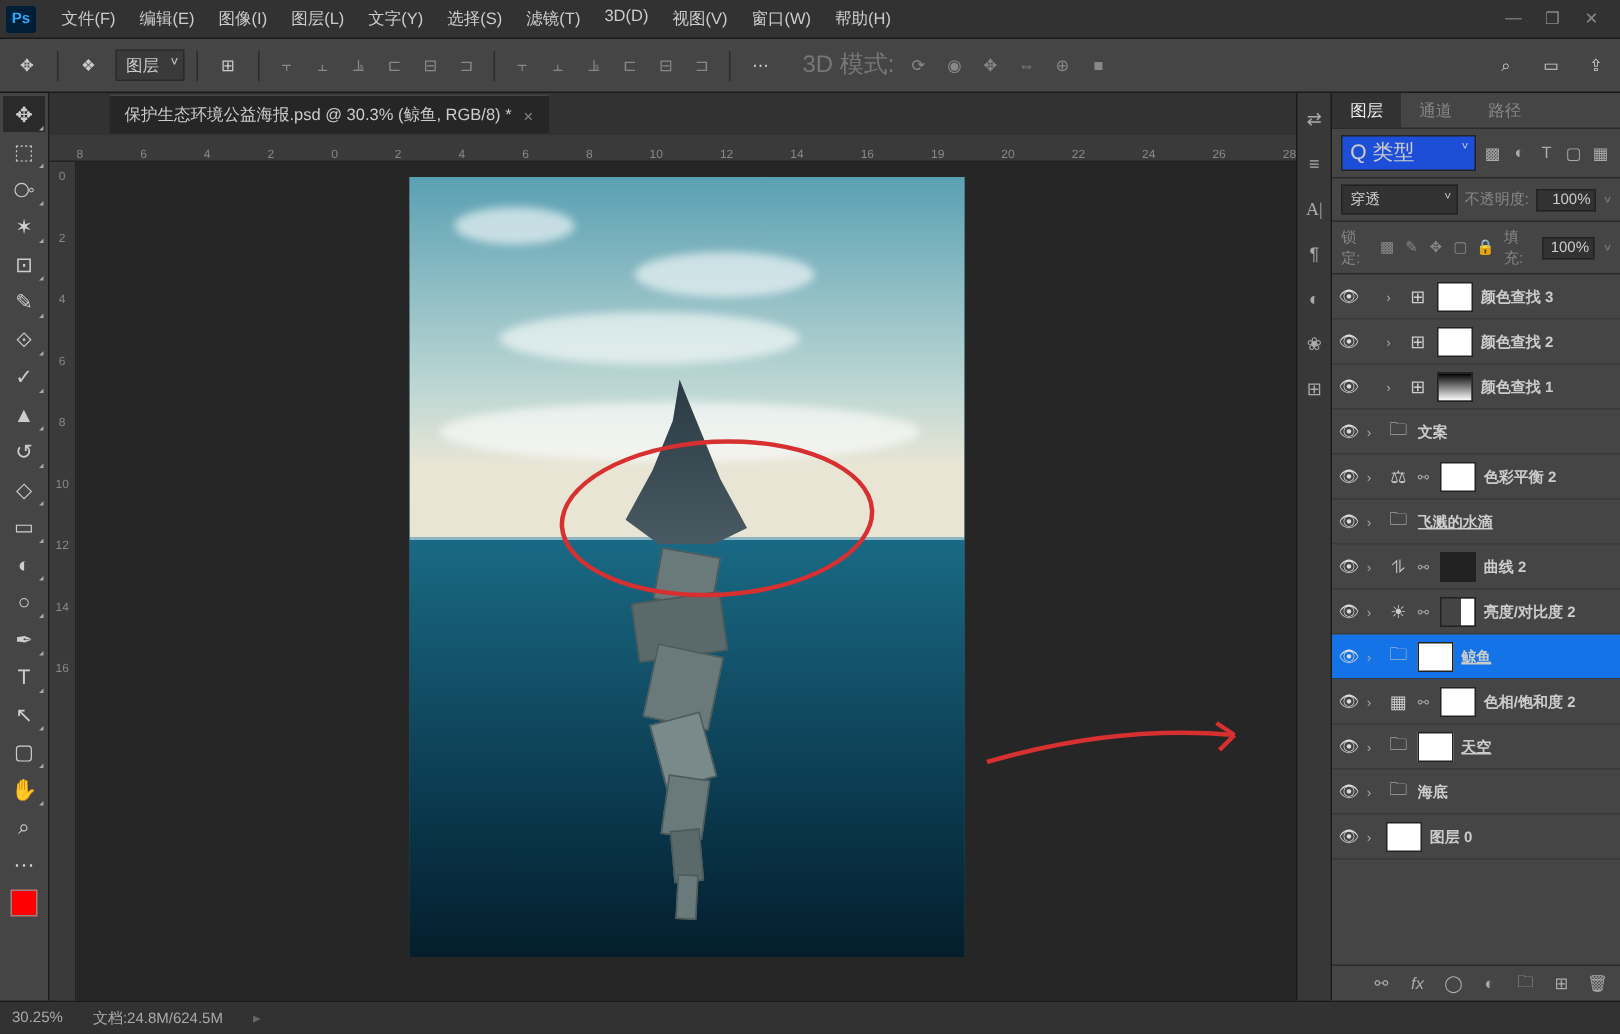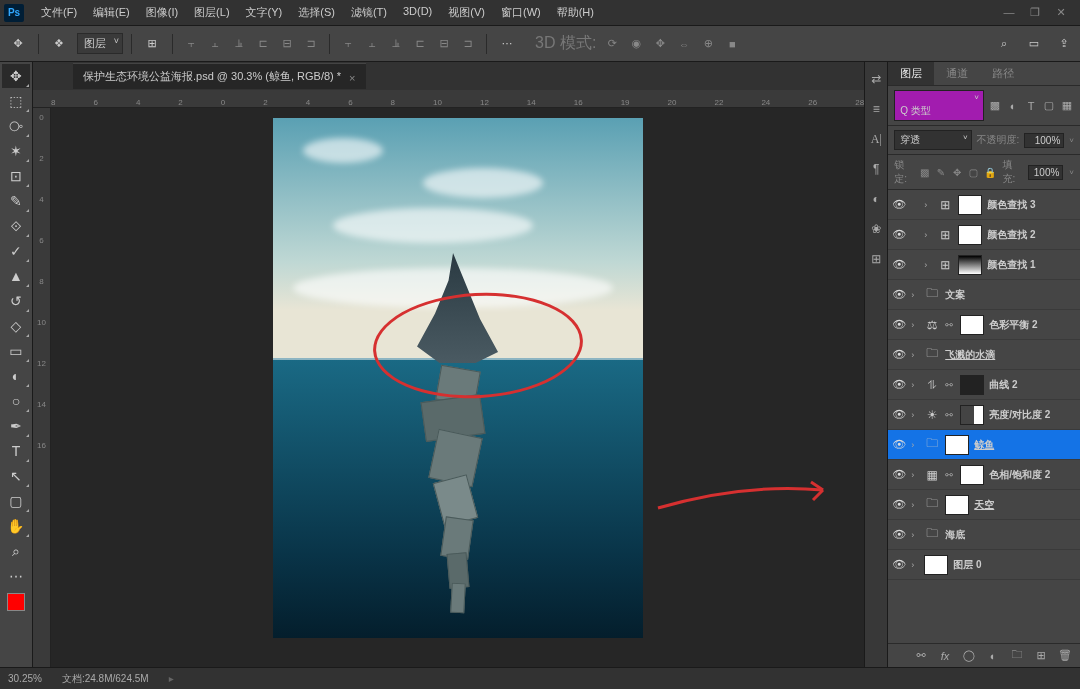--- a/index.html
+++ b/index.html
@@ -43,21 +43,21 @@
 .circ { position: absolute; top: 175px; left: 100px; width: 210px; height: 105px; border: 3px solid #d63030; border-radius: 50%; transform: rotate(-3deg); pointer-events: none; }
 .arrow { position: absolute; top: 380px; right: -120px; width: 120px; height: 30px; pointer-events: none; }
 .arrow svg { width: 100%; height: 100%; }
 .panelcol { width: 28px; background: #383838; border-left: 1px solid #1a1a1a; display: flex; flex-direction: column; align-items: center; gap: 12px; padding-top: 8px; color: #aaa; font-size: 12px; }
 .panelcol div { width: 18px; height: 18px; display: flex; align-items: center; justify-content: center; }
 .rightpanel { width: 235px; background: #454545; border-left: 1px solid #1a1a1a; display: flex; flex-direction: column; }
 .ptabs { height: 24px; display: flex; border-bottom: 1px solid #2a2a2a; }
 .ptabs div { padding: 4px 12px; font-size: 11px; color: #888; cursor: pointer; }
 .ptabs div.active { background: #323232; color: #eee; }
 .pfilters { padding: 4px 6px; display: flex; align-items: center; gap: 4px; border-bottom: 1px solid #2a2a2a; }
-.pfilters .fdrop { background: #a21caf; border: 1px solid #222; padding: 13px 18px 2px 5px; flex: 1; position: relative; font-size: 10px; }
+.pfilters .fdrop { background: #1d4ed8; border: 1px solid #222; padding: 2px 18px 2px 5px; flex: 1; position: relative; font-size: 14px; }
 .pfilters .fdrop:after { content: "˅"; position: absolute; right: 4px; top: 2px; font-size: 8px; }
 .pfilters .ficon { width: 14px; height: 14px; color: #aaa; font-size: 11px; display: flex; align-items: center; justify-content: center; }
 .pblend { padding: 4px 6px; display: flex; align-items: center; gap: 5px; border-bottom: 1px solid #2a2a2a; font-size: 10px; }
 .pblend .bdrop { background: #323232; border: 1px solid #222; padding: 2px 14px 2px 5px; flex: 1; position: relative; font-size: 10px; }
 .pblend .bdrop:after { content: "˅"; position: absolute; right: 3px; top: 2px; font-size: 8px; }
 .pblend .opac { color: #888; }
 .pblend .opval { background: #323232; border: 1px solid #222; padding: 1px 3px; width: 40px; text-align: right; }
 .plock { padding: 3px 6px; display: flex; align-items: center; gap: 6px; border-bottom: 1px solid #2a2a2a; font-size: 10px; color: #888; }
 .plock .lico { width: 12px; height: 12px; display: flex; align-items: center; justify-content: center; font-size: 10px; }
 .plock .fill { margin-left: auto; }

